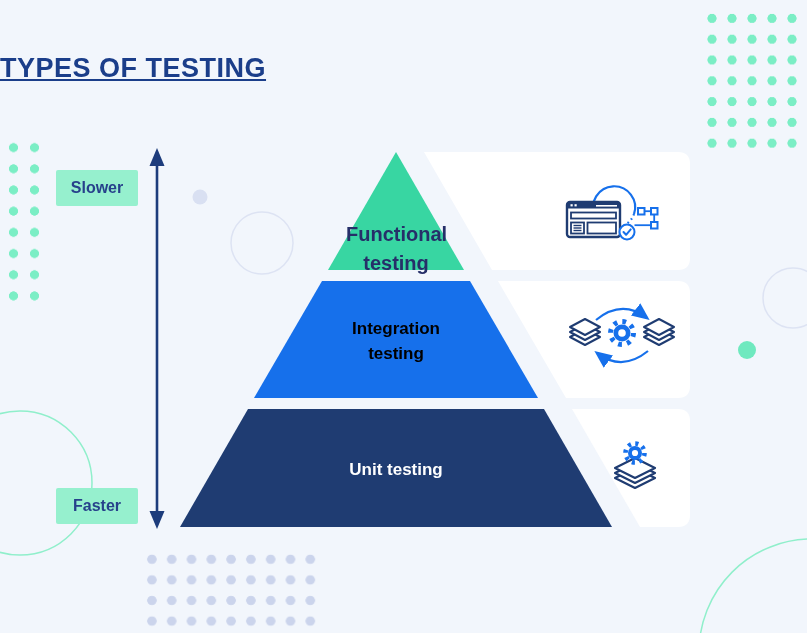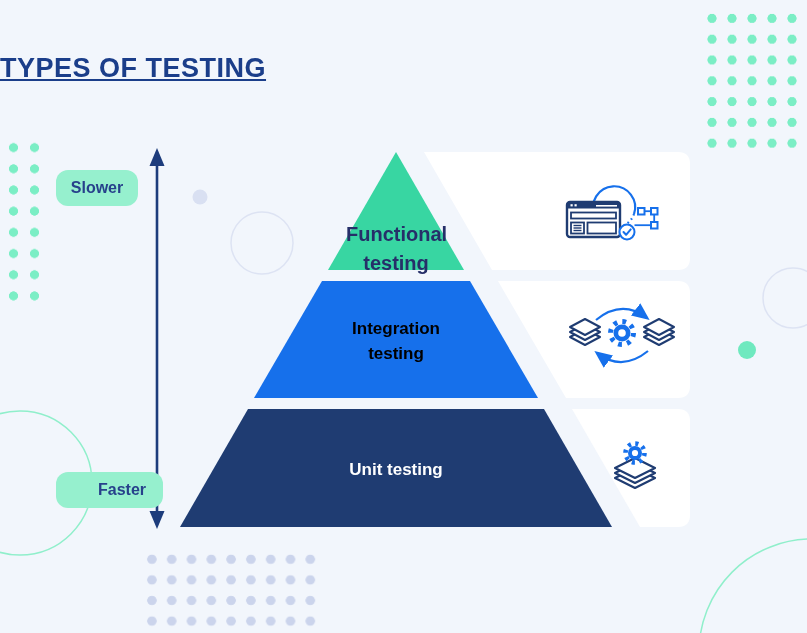--- a/index.html
+++ b/index.html
@@ -30,26 +30,26 @@
   }
   .dots-bottom{
     left:142px;top:549px;width:179px;height:83px;
     background-image:radial-gradient(circle,#cbd4ec 4.4px,transparent 5px);
     background-size:19.8px 20.6px;
   }
   .diagram-svg{position:absolute;left:0;top:0;}
   
   .pill{
     position:absolute;left:56px;width:82px;height:36px;
-    background:#96f0ce;border-radius:12px;
+    background:#96f0ce;border-radius:2px;
     display:flex;align-items:center;justify-content:center;
     font-size:16px;font-weight:700;color:#27418b;
   }
   .pill-slower{top:170px;}
-  .pill-faster{top:472px;padding-left:25px;}
+  .pill-faster{top:488px;}
   
   .lvl-label{
     position:absolute;text-align:center;
     font-weight:700;line-height:1.45;
   }
   .lvl-1{left:346px;top:220px;width:100px;font-size:20px;color:#262f69;}
   .lvl-2{left:341px;top:317px;width:110px;font-size:17px;color:#000000;}
   .lvl-3{left:296px;top:458px;width:200px;font-size:17px;color:#ffffff;}
 </style>
 </head>

